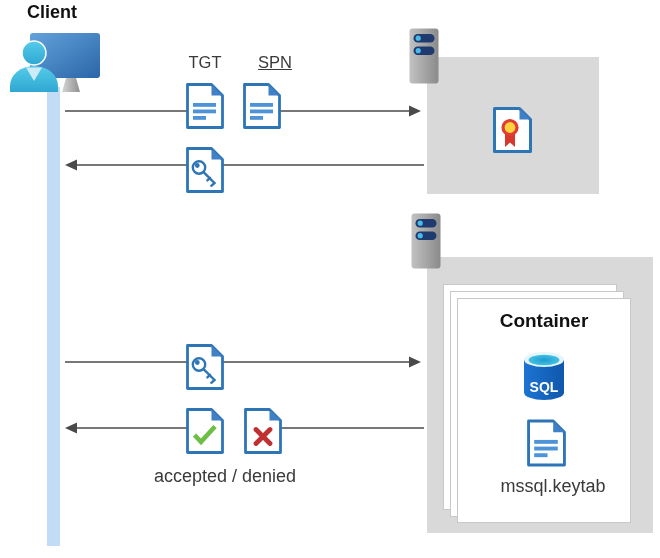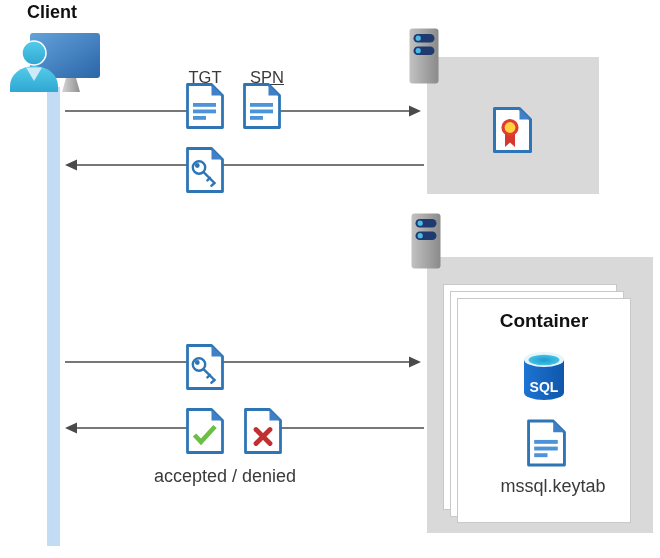--- a/index.html
+++ b/index.html
@@ -17,21 +17,20 @@
     font-size: 18px;
     color: #111111;
     line-height: 25px;
     white-space: nowrap;
   }
   .sublabel {
     font-size: 16.5px;
     color: #3a3a3a;
     text-align: center;
     white-space: nowrap;
-    margin-top: 15px;
   }
   .caption {
     font-size: 18px;
     color: #3a3a3a;
     text-align: center;
     white-space: nowrap;
   }
   .graybox { background: #d9d9d9; }
   .card {
     background: #ffffff;
@@ -144,21 +143,21 @@
     </defs>
     <rect x="0.5" y="0.5" width="29" height="55" rx="3" fill="url(#gsrv2)"></rect>
     <rect x="4.5" y="6" width="21" height="8.5" rx="4.25" fill="#1e3a6e"></rect>
     <circle cx="9.2" cy="10.2" r="2.6" fill="#49bbe9"></circle>
     <rect x="4.5" y="18.5" width="21" height="8.5" rx="4.25" fill="#1e3a6e"></rect>
     <circle cx="9.2" cy="22.7" r="2.6" fill="#49bbe9"></circle>
   </svg>
 
 
   <div class="abs sublabel" style="left:185px; top:53px; width:40px;">TGT</div>
-  <div class="abs sublabel" style="left:247px; top:53px; width:40px;text-decoration:underline;">SPN</div>
+  <div class="abs sublabel" style="left:255px; top:53px; width:40px;text-decoration:underline;">SPN</div>
 
   <svg class="abs" style="left:185px; top:82px;" width="40" height="48" viewBox="0 0 40 48">
     <path d="M2.5,2.5 h24 l11,11 v32 h-35 z" fill="#ffffff" stroke="#2e75b6" stroke-width="2.8" stroke-linejoin="round"></path>
     <path d="M26.5,2.5 v11 h11 z" fill="#3f80c6"></path>
     <rect x="8" y="21" width="23" height="3.8" fill="#4d93d8"></rect>
     <rect x="8" y="27.5" width="23" height="3.8" fill="#4d93d8"></rect>
     <rect x="8" y="34" width="13" height="3.8" fill="#4d93d8"></rect>
   </svg>
 
   <svg class="abs" style="left:242px; top:82px;" width="40" height="48" viewBox="0 0 40 48">

